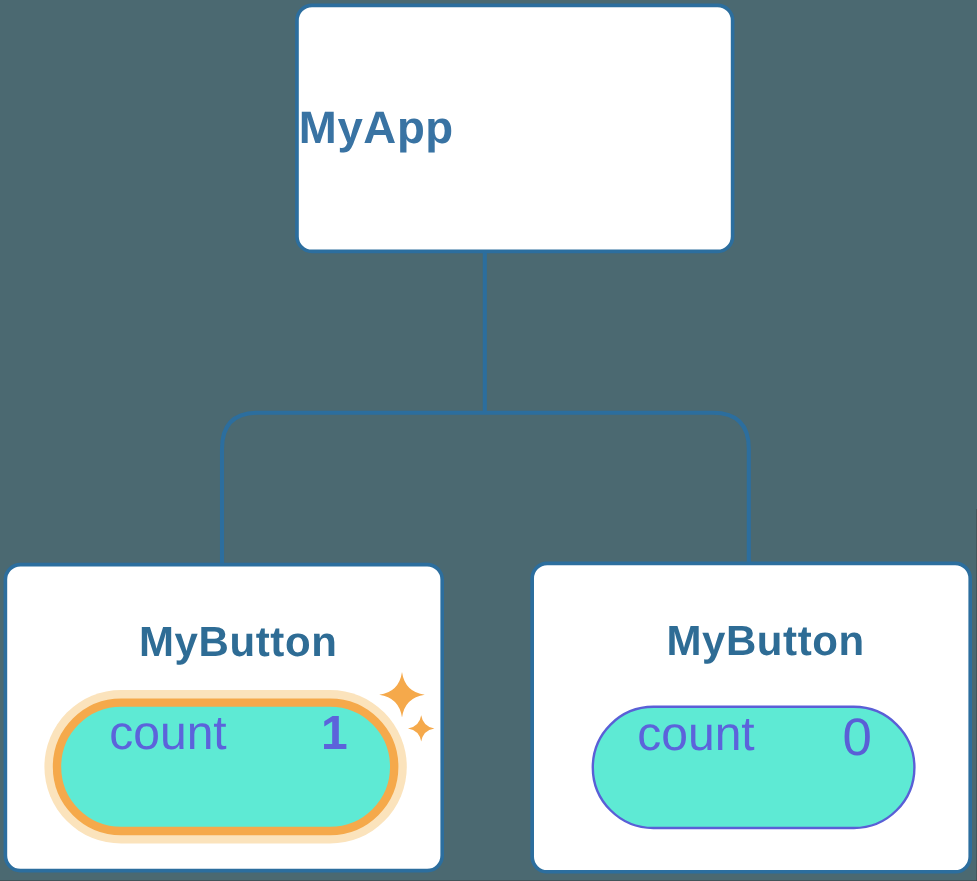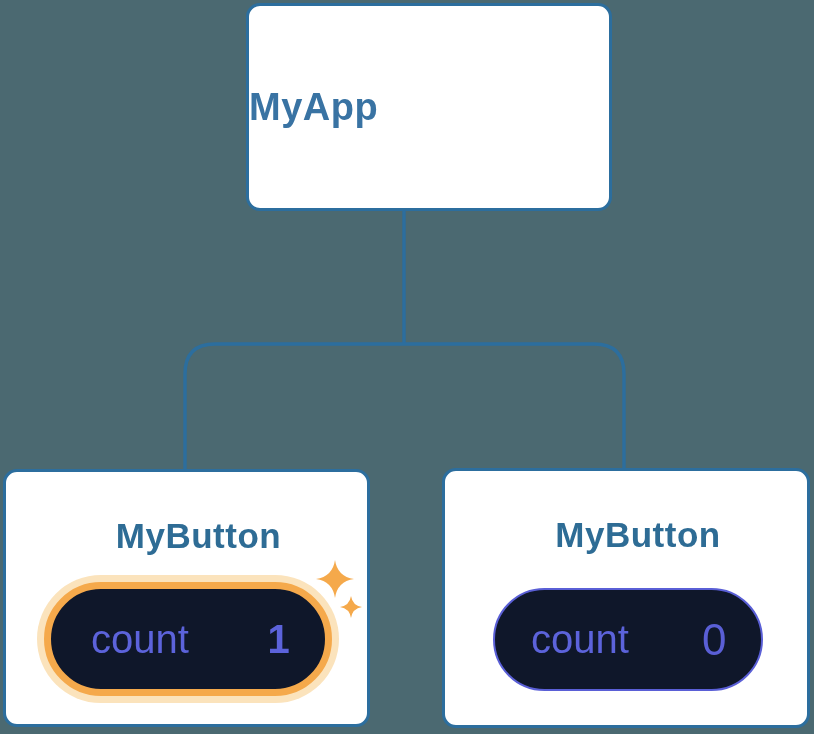--- a/index.html
+++ b/index.html
@@ -19,21 +19,21 @@
     display:flex;align-items:center;justify-content:flex-start;margin-left:27px;}
   .root-title{font-size:38px;font-weight:bold;color:var(--root-title,#3973A3);letter-spacing:.5px;}
 
   .card-left{left:3px;top:469px;width:367px;height:258px;}
   .card-right{left:442px;top:468px;width:368px;height:260px;}
   .child-title{
     position:absolute;top:44px;left:0;right:0;text-align:center;
     font-size:35px;font-weight:bold;color:var(--child-title,#2E6C95);letter-spacing:.5px;padding-left:24px;
   }
 
-  .pill{position:absolute;display:flex;align-items:center;background:#0f172a;box-sizing:border-box;}
+  .pill{position:absolute;display:flex;align-items:flex-start;background:#5eead4;box-sizing:border-box;}
   .pill-highlighted{
     left:38px;top:110px;width:288px;height:114px;
     border:7px solid var(--highlight,#F5A94B);border-radius:60px;
     box-shadow:0 0 0 7px var(--highlight-halo,#FBE3BC);
   }
   .pill-normal{
     left:48px;top:117px;width:270px;height:103px;
     border:2.5px solid var(--state-accent,#5A5FD6);border-radius:52px;
   }
   .seg{display:flex;align-items:center;justify-content:center;}

